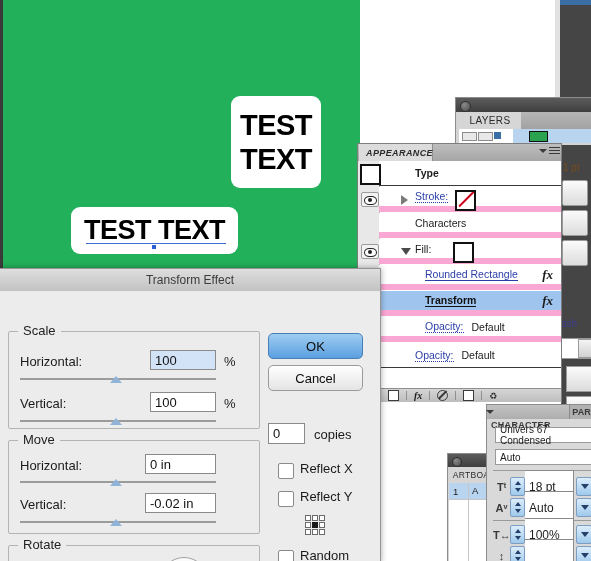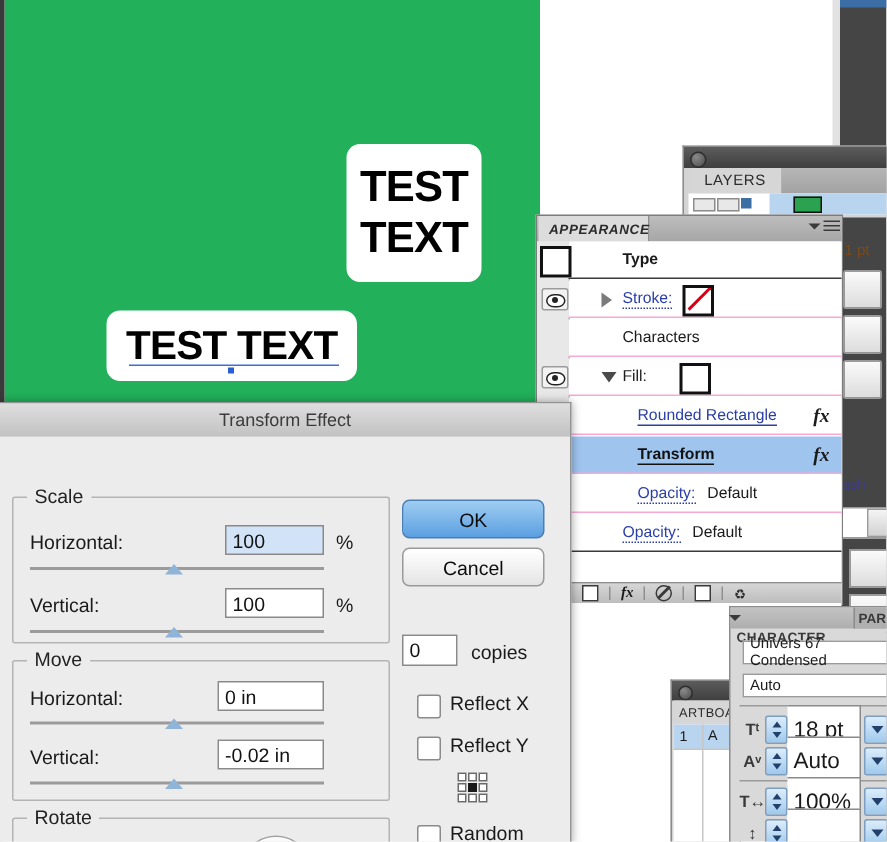--- a/index.html
+++ b/index.html
@@ -80,21 +80,21 @@
   #ap-menu{left:181px;top:3px;display:flex;align-items:center;gap:2px;}
   #ap-menu .tri{width:0;height:0;border-left:4px solid transparent;border-right:4px solid transparent;border-top:4px solid #3a3a3a;}
   #ap-menu .lines{display:flex;flex-direction:column;gap:2px;}
   #ap-menu .lines i{display:block;width:11px;height:1px;background:#3a3a3a;}
 
   #ap-body{left:0;top:17px;width:203px;height:263px;background:#ffffff;}
   #ap-eyecol{left:0;top:17px;width:21px;height:227px;background:#e8e8e8;border-right:1px solid #b5b5b5;}
 
   .ap-row{position:absolute;left:21px;width:182px;height:25px;
     display:flex;align-items:center;box-sizing:border-box;
-    border-bottom:1px solid #f9a8d4;background:#fff;}
+    border-bottom:6px solid #f9a8d4;background:#fff;}
   .ap-row.sel{background:#9fc5ef;}
   .ap-row.thickb{border-bottom:1px solid #3a3a3a;}
   .ap-label{font-size:10.5px;color:#1b1b1b;}
   .ap-link{font-size:10.5px;color:#2a3ea8;border-bottom:1px dotted #2a3ea8;}
   .ap-link-u{font-size:10.5px;color:#2a3ea8;border-bottom:1px solid #2a3ea8;}
   .ap-link-b{font-size:10.5px;color:#111;font-weight:bold;border-bottom:1px solid #111;}
   .fx{position:absolute;right:8px;font-family:"Liberation Serif",serif;font-style:italic;
     font-weight:bold;font-size:13px;color:#1b1b1b;}
   .eye{position:absolute;left:3px;width:16px;height:13px;
     background:#f2f2f2;border:1px solid #9c9c9c;border-radius:2px;}
@@ -133,21 +133,21 @@
   #cf-family{top:22px;}
   #cf-style{top:44px;}
   #char-sep{left:6px;top:65px;width:99px;height:1px;background:#9a9a9a;}
   .crow{position:absolute;left:6px;width:99px;height:19px;display:flex;align-items:center;}
   .cicon{width:17px;font-size:11px;color:#3a3a3a;text-align:center;font-weight:bold;}
   .cstep{width:13px;height:17px;background:linear-gradient(#dcedfb,#9fc9ec);border:1px solid #7d9ec0;
     border-radius:2px;position:relative;}
   .cstep::before{content:"";position:absolute;left:4px;top:3px;border-left:3px solid transparent;border-right:3px solid transparent;border-bottom:4px solid #22406a;}
   .cstep::after{content:"";position:absolute;left:4px;bottom:3px;border-left:3px solid transparent;border-right:3px solid transparent;border-top:4px solid #22406a;}
   .cinp{height:34px;background:#fff;border:1px solid #8a8a8a;border-left:none;
-    display:flex;align-items:center;padding-left:4px;box-sizing:border-box;font-size:15px;color:#1b1b1b;flex:1;}
+    display:flex;align-items:center;padding-left:4px;box-sizing:border-box;font-size:12px;color:#1b1b1b;flex:1;}
   .cdrop{width:14px;height:17px;background:linear-gradient(#dcedfb,#9fc9ec);border:1px solid #7d9ec0;
     border-radius:2px;position:relative;margin-left:2px;}
   .cdrop::after{content:"";position:absolute;left:4px;top:6px;border-left:4px solid transparent;border-right:4px solid transparent;border-top:5px solid #22406a;}
   #crow-size{top:72px;}
   #crow-lead{top:93px;}
   #char-sep2{left:6px;top:115px;width:99px;height:1px;background:#9a9a9a;}
   #crow-scale{top:120px;}
   #crow-scale2{top:141px;}
 
   

